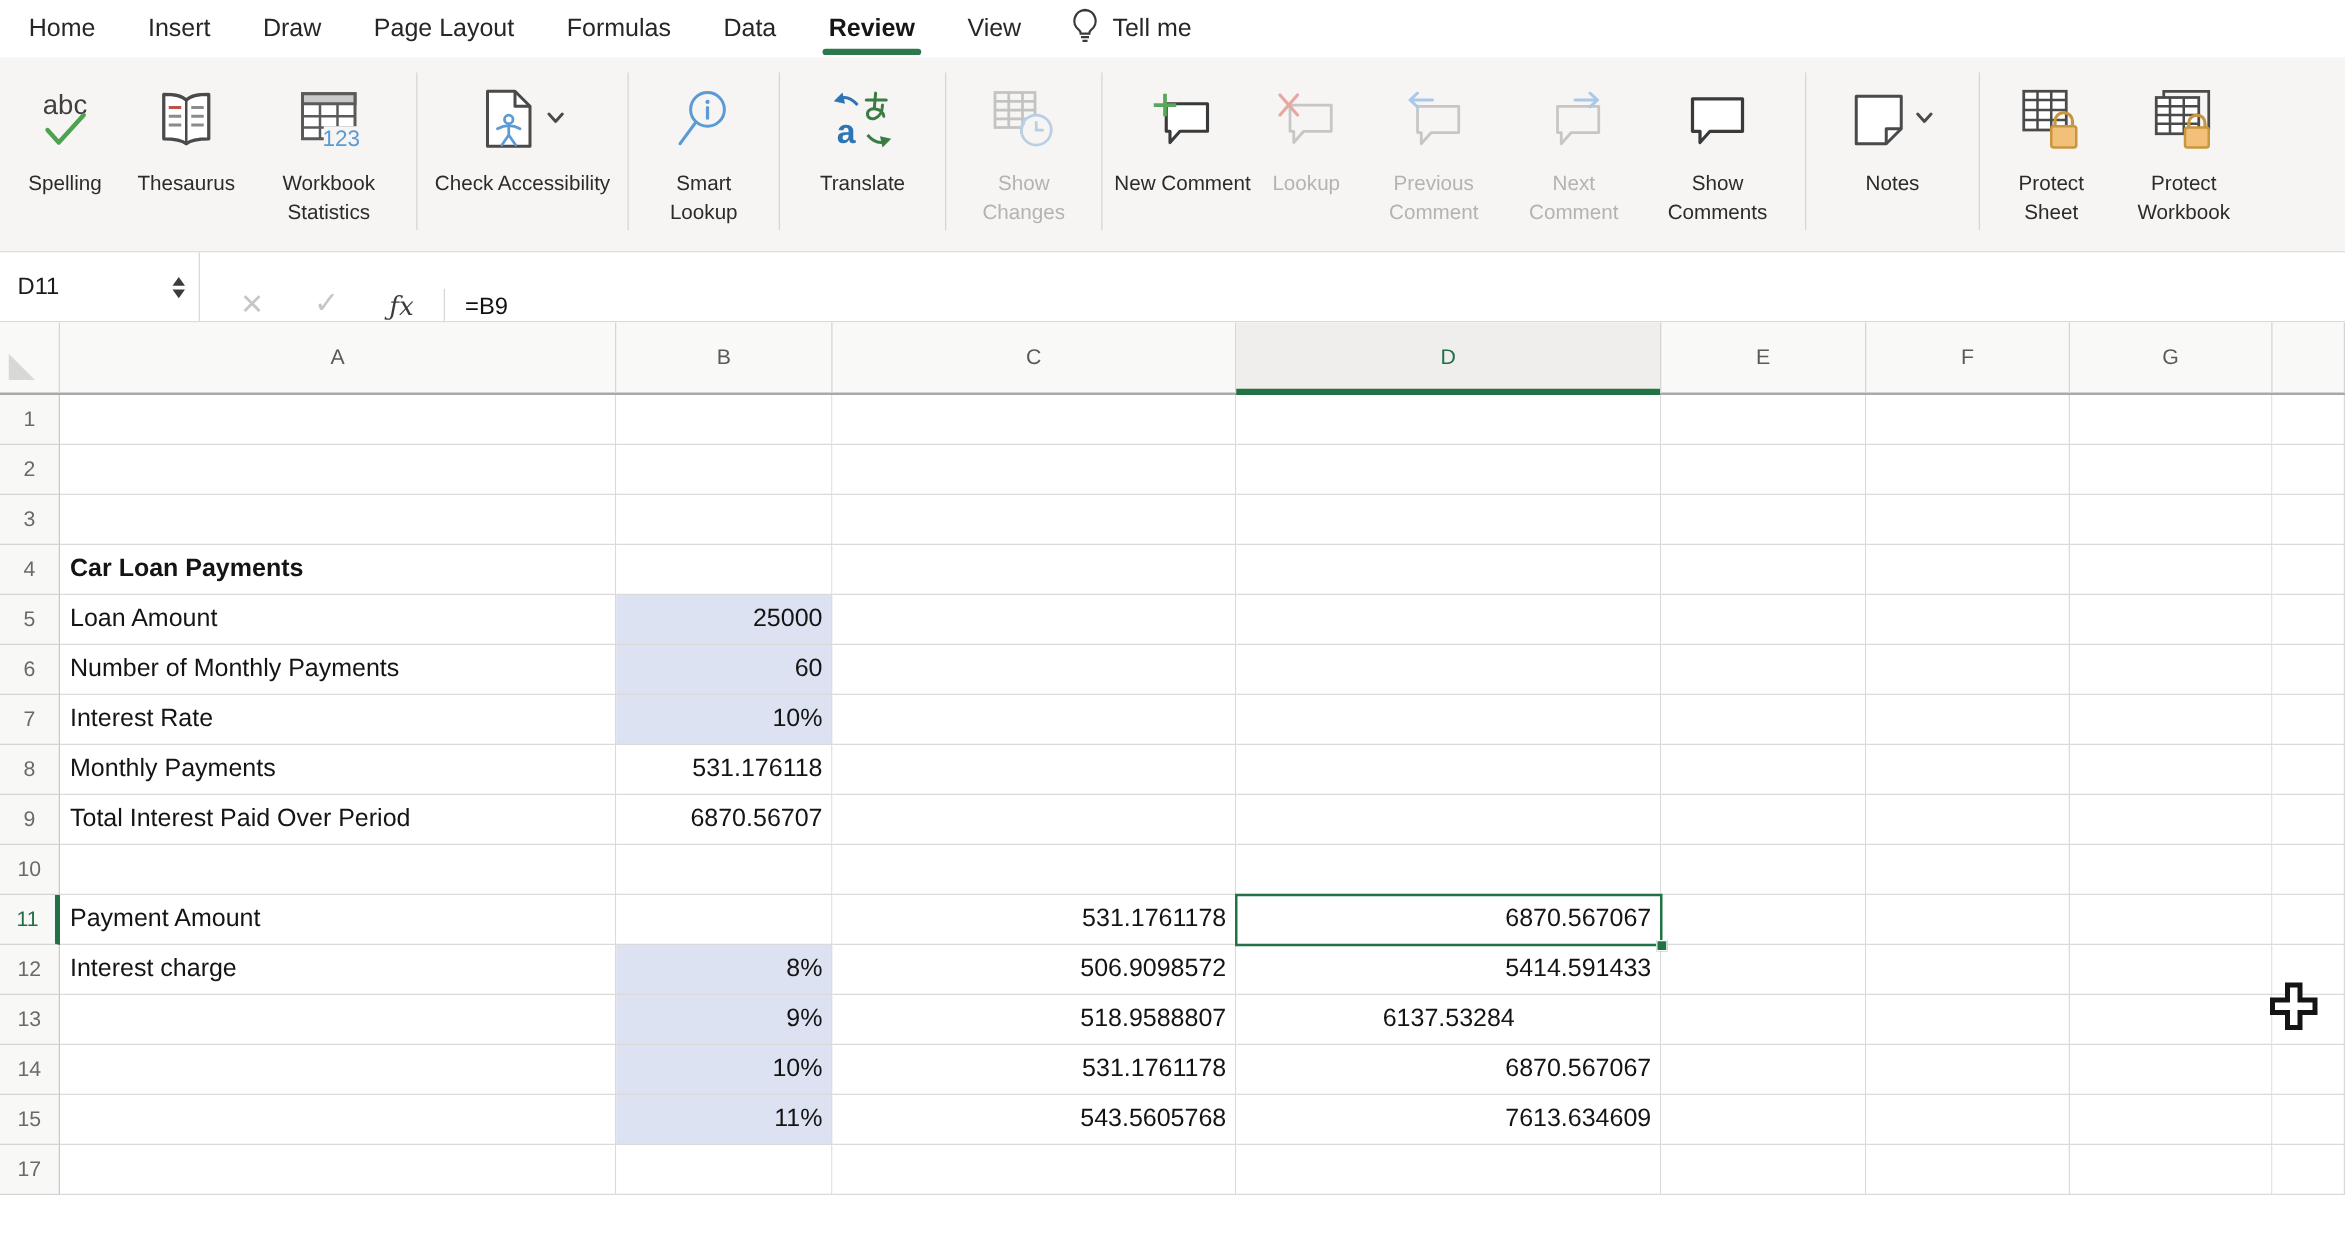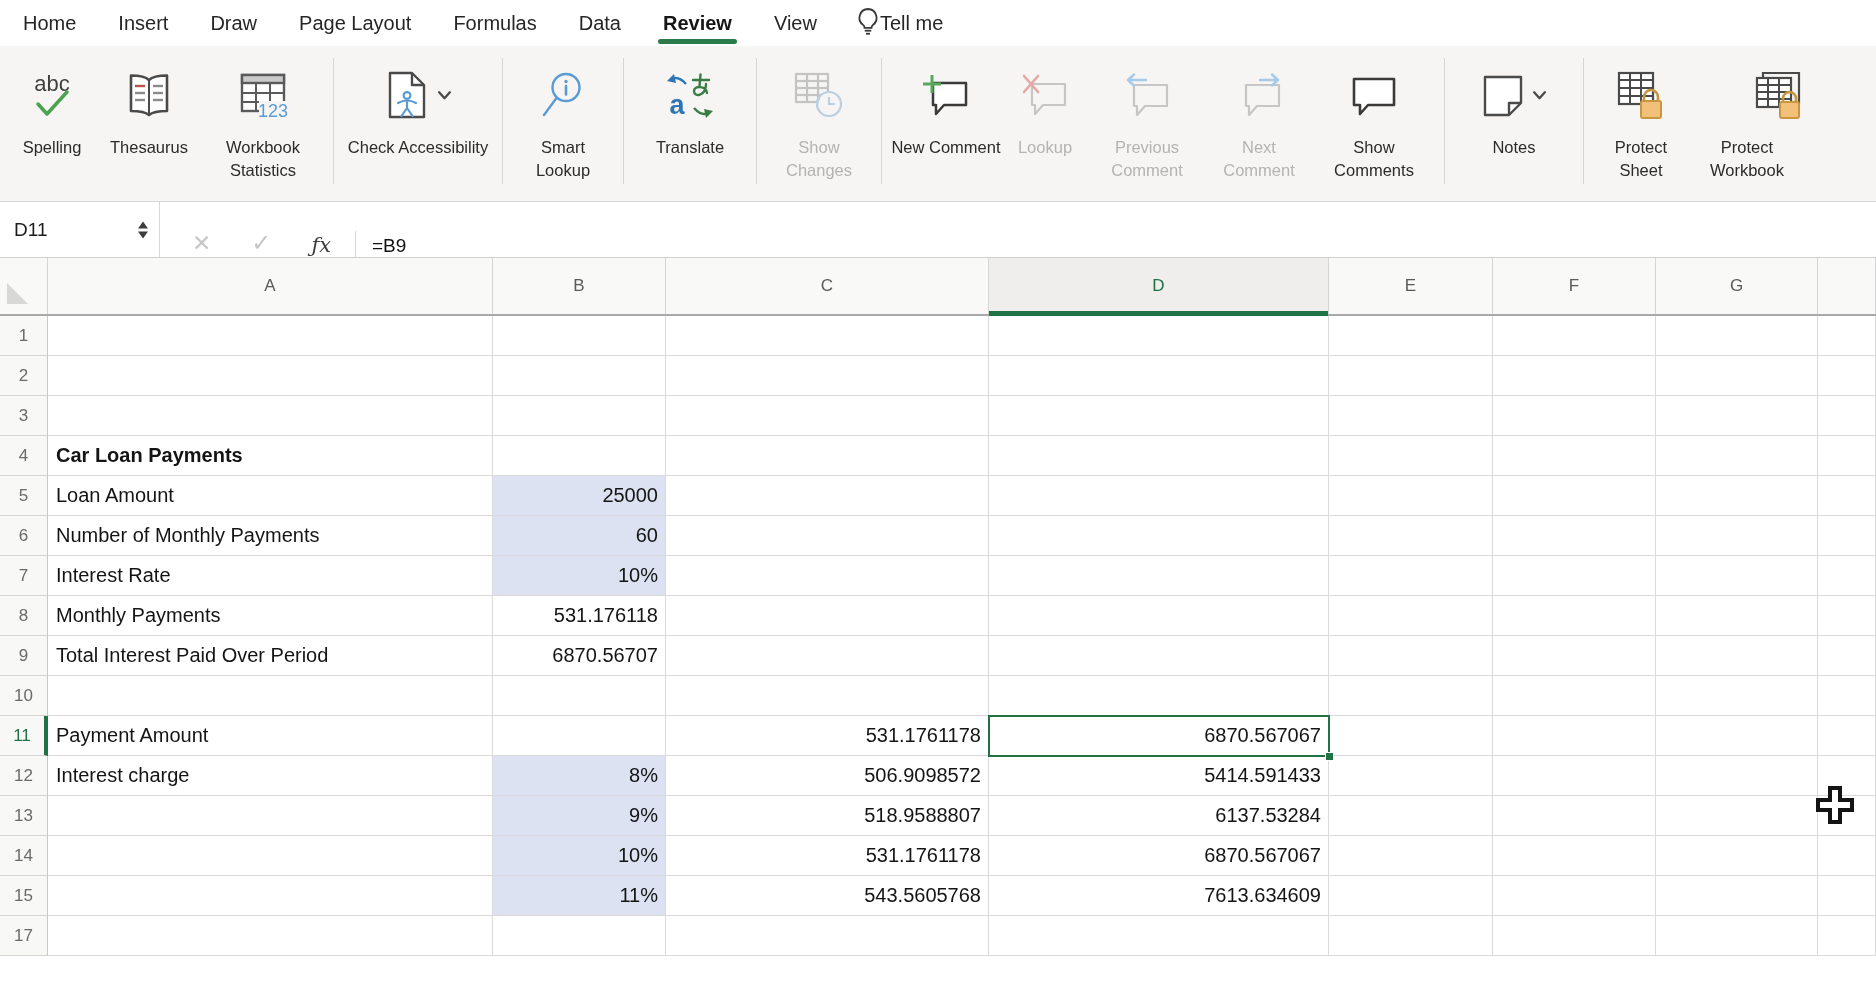--- a/index.html
+++ b/index.html
@@ -6,21 +6,21 @@
   html,body { width:1876px; height:998px; overflow:hidden; }
   body { font-family:"Liberation Sans", sans-serif; background:#fff; }
   .app { position:relative; width:1876px; height:998px; background:#fff; }
 
   
   .tabbar { height:46px; background:#fff; display:flex; padding-left:2px; }
   #tabs-holder { display:contents; }
   .tab { padding:0 21px; font-size:20px; color:#262626; height:100%; display:flex; align-items:center; position:relative; }
   .tab.active { font-weight:600; color:#161616; }
   .tab.active::after { content:''; position:absolute; left:16px; right:16px; bottom:2px; height:5px; border-radius:2.5px; background:#2c7a4b; }
-  .tellme { display:flex; align-items:center; margin-left:4px; padding:0 14px; font-size:20px; color:#262626; height:100%; }
+  .tellme { display:flex; align-items:center; gap:10px; margin-left:4px; padding:0 14px; font-size:20px; color:#262626; height:100%; }
 
   
   .ribbon { height:156px; background:#f6f5f3; border-bottom:1px solid #d8d8d8; display:flex; align-items:flex-start; padding:0 8px; }
   .rgroup { display:flex; align-items:flex-start; }
   .rbtn { display:flex; flex-direction:column; align-items:center; padding-top:10px; flex:none; }
   .ricon { height:80px; display:flex; align-items:center; justify-content:center; gap:7px; }
   .rlabel { font-size:16.5px; line-height:23px; text-align:center; color:#2b2b2b; }
   .rbtn.disabled .rlabel { color:#b3b3b3; }
   .rdiv { width:1px; height:126px; background:#d7d5d2; margin:12px 9px 0; flex:none; }
 
@@ -264,21 +264,21 @@
                 <line x1="25" y1="2" x2="25" y2="33"></line>
                 <line x1="3" y1="17" x2="37" y2="17"></line>
                 <line x1="3" y1="25" x2="37" y2="25"></line>
               </g>
               <path d="M28 30 V26 a7 7 0 0 1 14 0 V30" fill="none" stroke="#c8963e" stroke-width="2.6"></path>
               <rect x="25" y="30" width="20" height="17" rx="2" fill="#f2c078" stroke="#c8963e" stroke-width="2"></rect>
             </svg>
           </span>
           <div class="rlabel">Protect Sheet</div>
         </div>
-        <div class="rbtn" style="width: 116px; align-items: flex-end;">
+        <div class="rbtn" style="width: 116px;">
           <span class="ricon">
             <svg width="52" height="50" viewBox="0 0 52 50">
               <path d="M10 7 V2 H46 V33" fill="none" stroke="#4a4a4a" stroke-width="2.2"></path>
               <rect x="4" y="7" width="34" height="29" fill="#fff" stroke="#4a4a4a" stroke-width="2.2"></rect>
               <g stroke="#4a4a4a" stroke-width="2">
                 <line x1="4" y1="14" x2="38" y2="14"></line>
                 <line x1="15" y1="7" x2="15" y2="36"></line>
                 <line x1="26" y1="7" x2="26" y2="36"></line>
                 <line x1="4" y1="21" x2="38" y2="21"></line>
                 <line x1="4" y1="28" x2="38" y2="28"></line>
@@ -465,21 +465,21 @@
         <div class="cell" style="width: 164px;"></div>
         <div class="cell" style="width: 163px;"></div>
         <div class="cell" style="width: 162px;"></div>
         <div class="cell" style="width: 58px;"></div>
       </div>
       <div class="grow">
         <div class="rh">13</div>
         <div class="cell" style="width: 445px;"></div>
         <div class="cell num fill" style="width: 173px;">9%</div>
         <div class="cell num" style="width: 323px;">518.9588807</div>
-        <div class="cell num" style="width: 340px;">6137.53284</div>
+        <div class="cell num" style="width: 340px; text-align: center;">6137.53284</div>
         <div class="cell" style="width: 164px;"></div>
         <div class="cell" style="width: 163px;"></div>
         <div class="cell" style="width: 162px;"></div>
         <div class="cell" style="width: 58px;"></div>
       </div>
       <div class="grow">
         <div class="rh">14</div>
         <div class="cell" style="width: 445px;"></div>
         <div class="cell num fill" style="width: 173px;">10%</div>
         <div class="cell num" style="width: 323px;">531.1761178</div>

